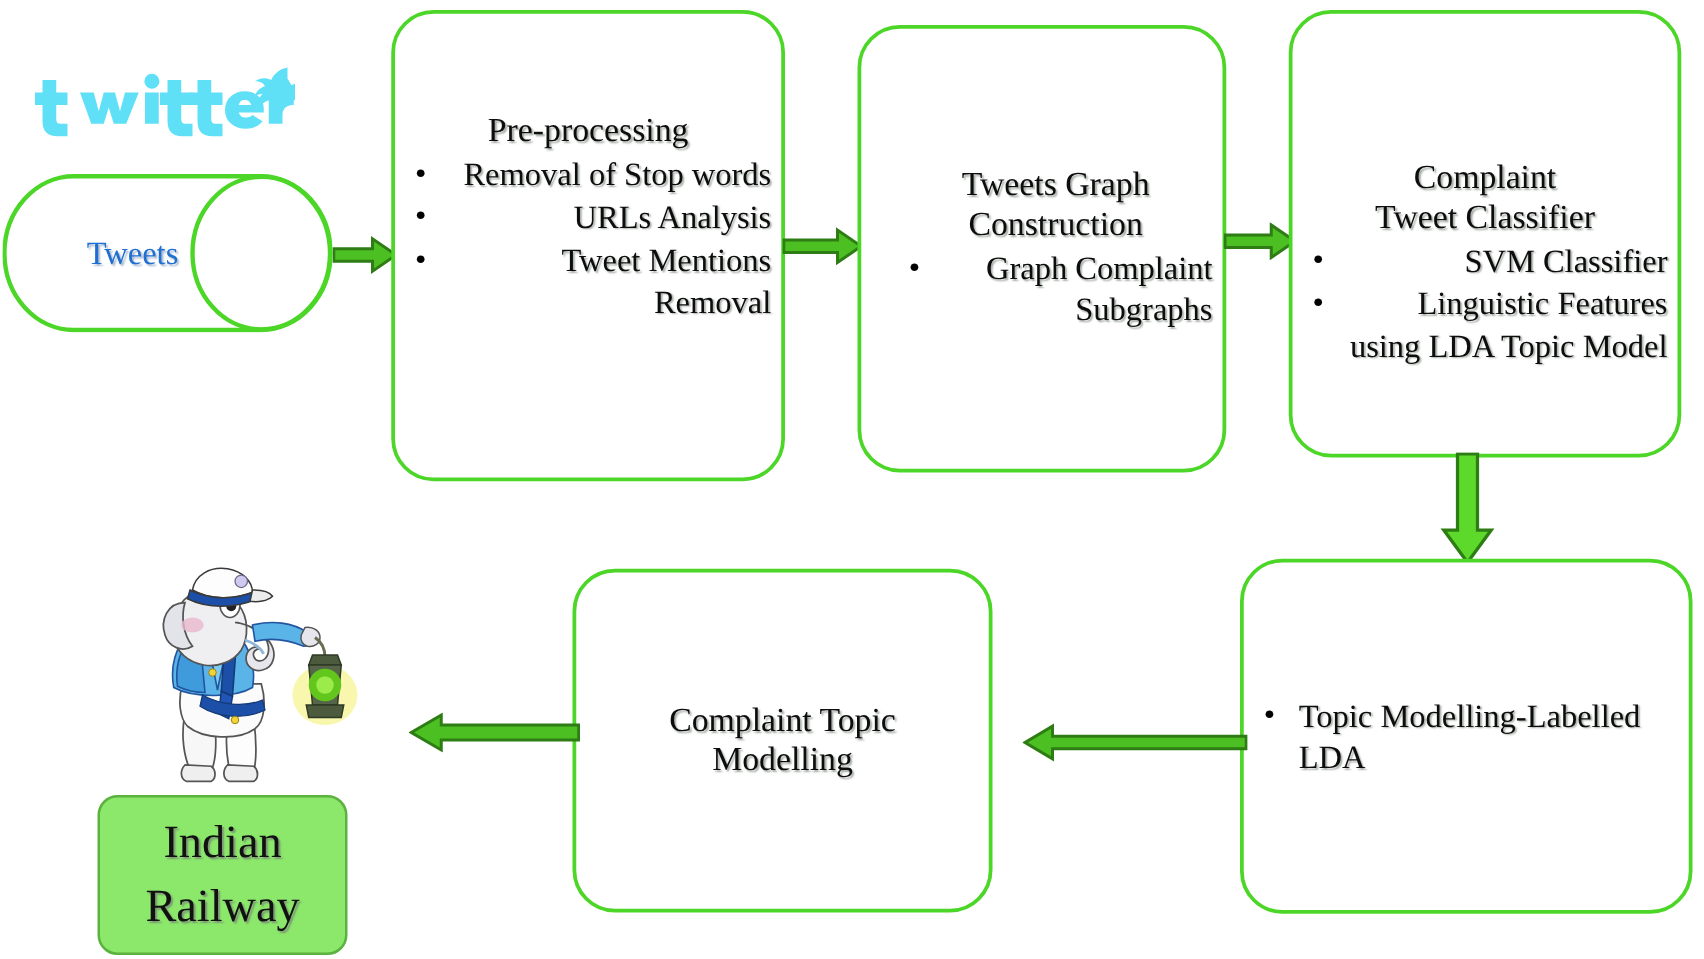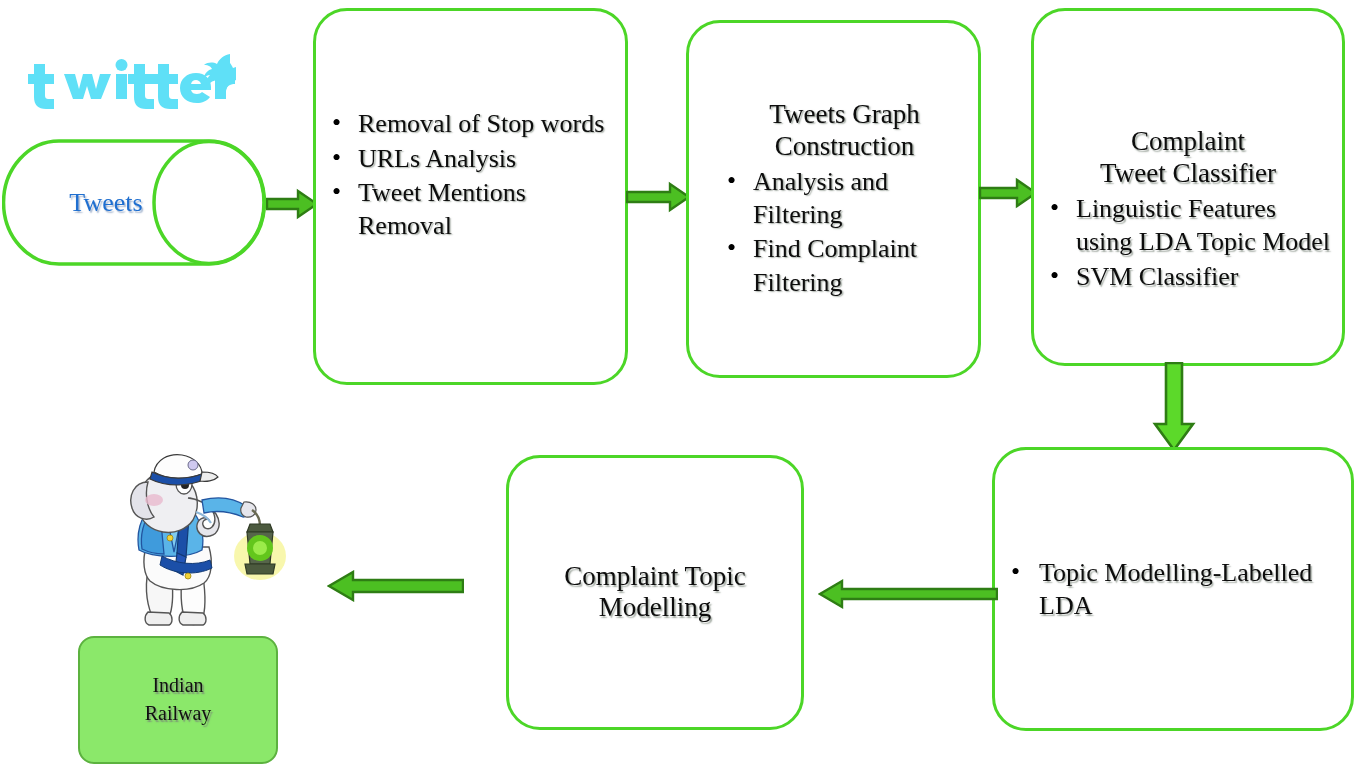--- a/index.html
+++ b/index.html
@@ -36,20 +36,21 @@
     font-size: 27px;
     line-height: 1.18;
     color: #0d0d0d;
     text-shadow: 1.5px 1.5px 1.5px rgba(130,140,130,0.75);
     white-space: pre-line;
   }
   ul.bullets {
     margin: 2px 0 0 0;
     padding: 0;
     list-style: none;
+    text-align: right;
   }
   ul.bullets > li {
     position: relative;
     font-size: 26px;
     line-height: 1.28;
     color: #0d0d0d;
     text-shadow: 1.4px 1.4px 1.4px rgba(130,140,130,0.7);
     padding-left: 34px;
     margin-bottom: 1px;
   }
@@ -70,21 +71,21 @@
     display: inline-block;
     text-align: left;
     padding-left: 36px;
   }
 
   
   #box-preprocessing { left: 313px;  top: 8px;   width: 315px; height: 377px; }
   #box-graph         { left: 686px;  top: 20px;  width: 295px; height: 358px; }
   #box-complaint-cls { left: 1031px; top: 8px;   width: 314px; height: 358px; }
   #box-suggestion    { left: 992px;  top: 447px; width: 362px; height: 284px; }
-  #box-topicmodel    { left: 458px;  top: 455px; width: 298px; height: 275px; margin-left: 48px; }
+  #box-topicmodel    { left: 458px;  top: 455px; width: 336px; height: 275px; }
 
   #box-preprocessing .box-inner { top: 44%; }
   #box-graph .box-inner         { top: 50%; padding-left: 30px; }
   #box-complaint-cls .box-inner { top: 47%; margin-top: 34px; }
 
   
   #cylinder {
     position: absolute;
     left: 2px; top: 139px;
     width: 264px; height: 127px;
@@ -116,21 +117,21 @@
     box-sizing: border-box;
     background: #8BE86A;
     border: 2px solid #5CB23F;
     border-radius: 16px;
   }
   #railway-label {
     position: absolute;
     left: 0; right: 0; top: 50%;
     transform: translateY(-50%);
     text-align: center;
-    font-size: 20px;
+    font-size: 37px;
     line-height: 1.38;
     color: #111;
     text-shadow: 1.6px 1.6px 1.4px rgba(120,130,120,0.8);
     white-space: pre-line;
   }
 
   
   #mascot {
     position: absolute;
     left: 128px; top: 452px;
@@ -186,58 +187,58 @@
   </div>
 
   <div class="arrow" id="arrow-1">
     <svg width="52" height="32" viewBox="0 0 52 32" aria-hidden="true">
       <polygon points="1,11 32,11 32,3 51,16 32,29 32,21 1,21" fill="#4CBF22" stroke="#2E7D14" stroke-width="2.4" stroke-linejoin="miter"></polygon>
     </svg>
   </div>
 
   <div class="box" id="box-preprocessing">
     <div class="box-inner">
+      <div class="box-title">Pre-processing</div>
       <ul class="bullets">
         <li>Removal of Stop words</li>
         <li>URLs Analysis</li>
         <li>Tweet Mentions Removal</li>
       </ul>
     </div>
   </div>
 
   <div class="arrow" id="arrow-2">
     <svg width="64" height="32" viewBox="0 0 64 32" aria-hidden="true">
       <polygon points="1,11 44,11 44,3 63,16 44,29 44,21 1,21" fill="#4CBF22" stroke="#2E7D14" stroke-width="2.4" stroke-linejoin="miter"></polygon>
     </svg>
   </div>
 
   <div class="box" id="box-graph">
     <div class="box-inner">
       <div class="box-title">Tweets Graph
 Construction</div>
       <ul class="bullets">
-        <li>Analysis and Filtering</li>
-        <li>Find Complaint Filtering</li>
+        <li>Graph Complaint Subgraphs</li>
       </ul>
     </div>
   </div>
 
   <div class="arrow" id="arrow-3">
     <svg width="58" height="32" viewBox="0 0 58 32" aria-hidden="true">
       <polygon points="1,11 38,11 38,3 57,16 38,29 38,21 1,21" fill="#4CBF22" stroke="#2E7D14" stroke-width="2.4" stroke-linejoin="miter"></polygon>
     </svg>
   </div>
 
   <div class="box" id="box-complaint-cls">
     <div class="box-inner">
       <div class="box-title">Complaint
 Tweet Classifier</div>
       <ul class="bullets">
+        <li>SVM Classifier</li>
         <li>Linguistic Features using LDA Topic Model</li>
-        <li>SVM Classifier</li>
       </ul>
     </div>
   </div>
 
   <div class="arrow" id="arrow-4">
     <svg width="44" height="90" viewBox="0 0 44 90" aria-hidden="true">
       <polygon points="14,1 30,1 30,62 41,62 22,88 3,62 14,62" fill="#5CD92A" stroke="#2E7D14" stroke-width="2.6" stroke-linejoin="miter"></polygon>
     </svg>
   </div>
 

